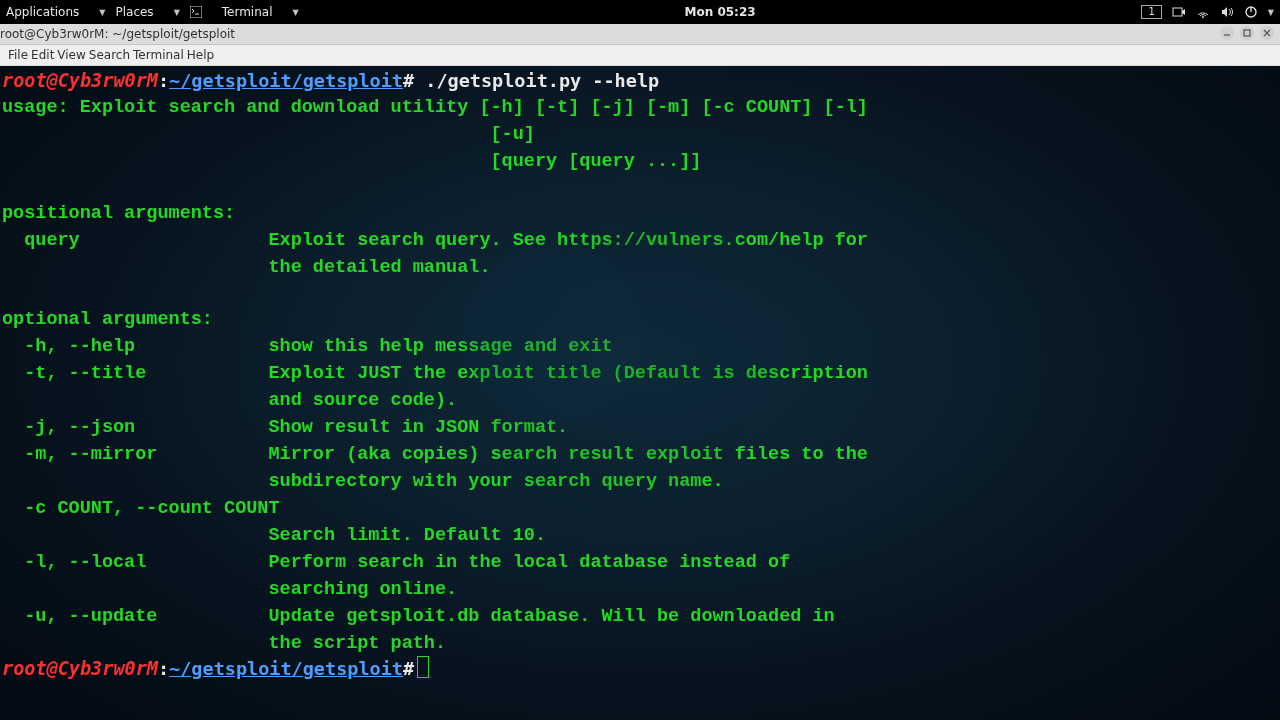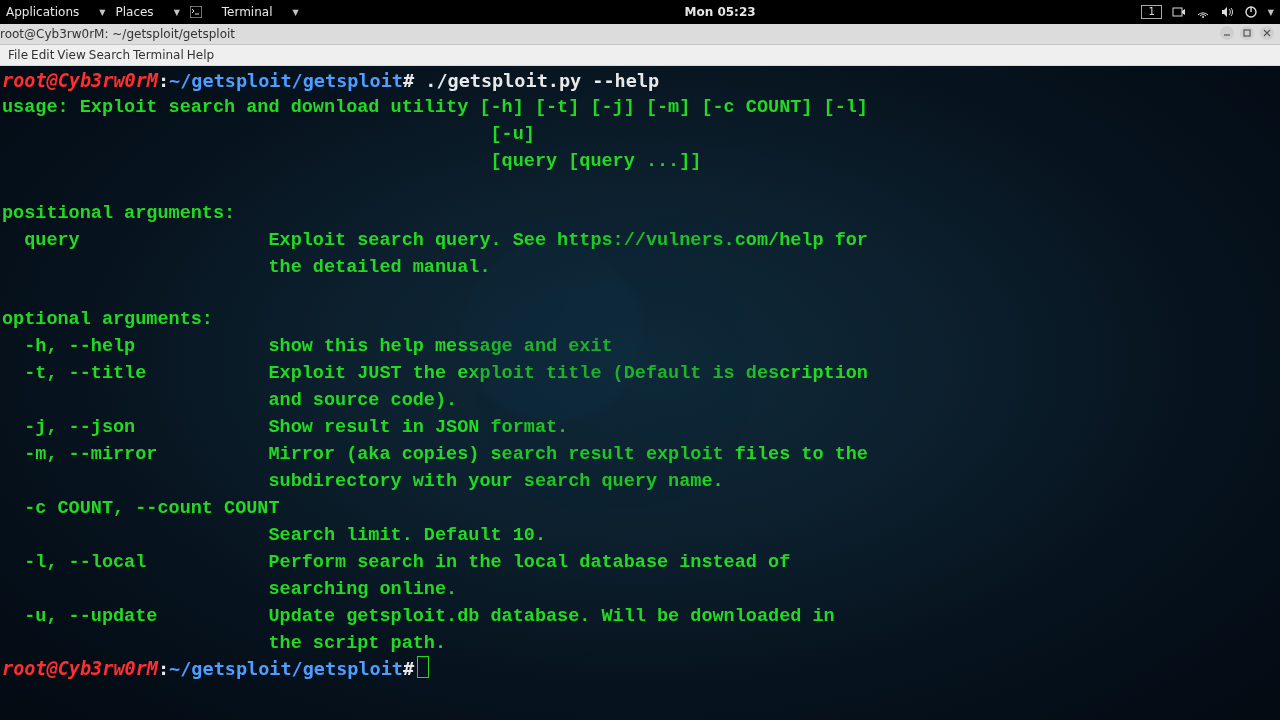--- a/index.html
+++ b/index.html
@@ -128,21 +128,21 @@
       radial-gradient(circle at 40% 45%, rgba(10,52,72,.55) 0 23%, transparent 24%),
       radial-gradient(circle at 62% 50%, rgba(7,40,56,.45) 0 28%, transparent 29%),
       radial-gradient(circle at 50% 60%, rgba(6,32,46,.35) 0 40%, transparent 41%);
     border-radius: 50%;
     transform: rotate(-8deg);
     filter: blur(2px);
     opacity: .30;
     pointer-events: none;
   }
   .term-red  { color: #ff2f2f; font-style: italic; }
-  .term-blue { color: #4e9dff; }
+  .term-blue { color: #4e9dff; text-decoration: underline; }
   .term-wht  { color: #e8e8e8; }
   .term-grn  { color: #23d923; font-family: Liberation Mono, monospace; }
   .cursor {
     display: inline-block;
     width: 10px;
     height: 20px;
     outline: 1px solid #23d923;
     margin-left: 4px;
     vertical-align: -2px;
   }

